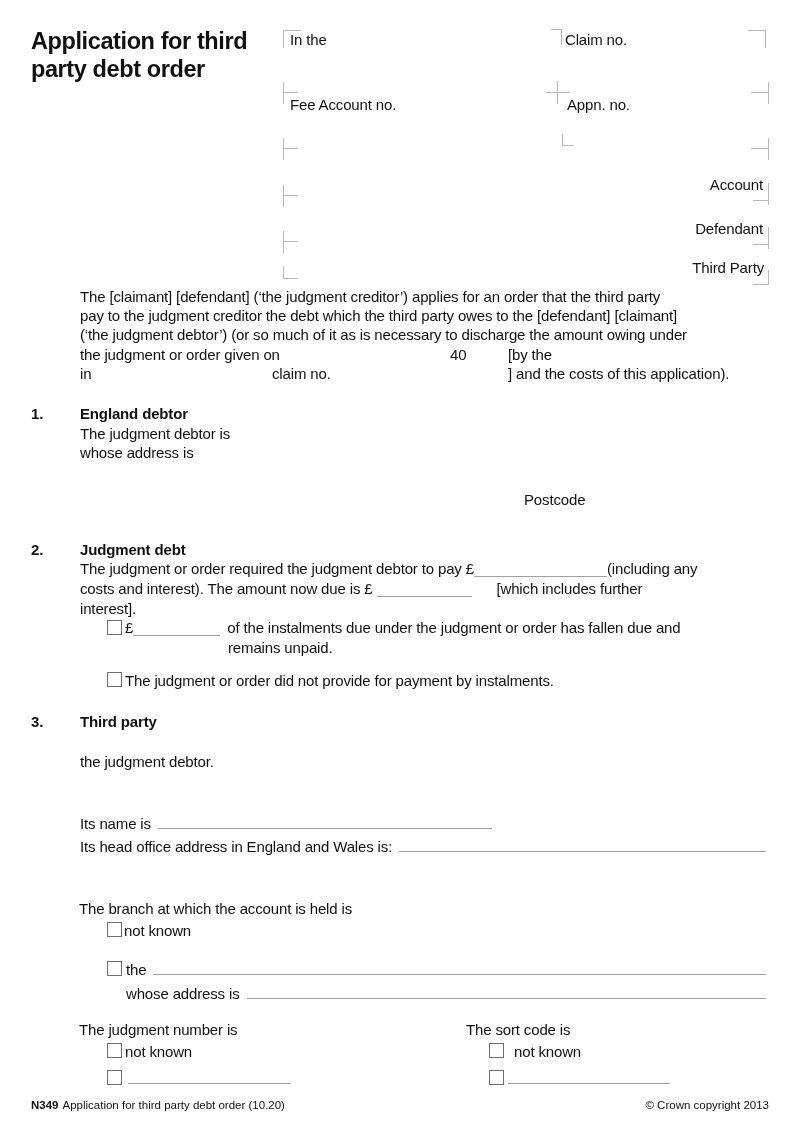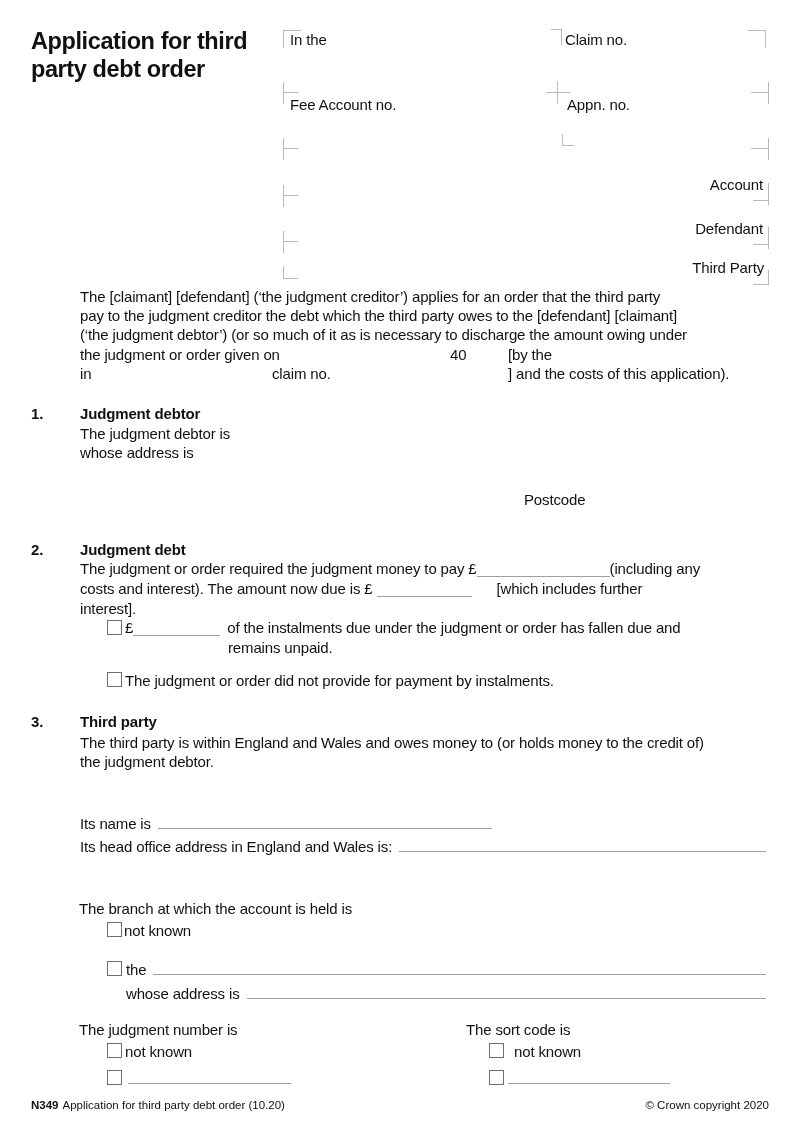--- a/index.html
+++ b/index.html
@@ -82,47 +82,46 @@
     <span style="position:absolute;left:370px">40</span>
     <span style="position:absolute;left:428px">[by the</span>
   </div>
   <div class="t" style="left:80px;top:366px;width:690px">
     <span style="position:absolute;left:0">in</span>
     <span style="position:absolute;left:192px">claim no.</span>
     <span style="position:absolute;left:428px">] and the costs of this application).</span>
   </div>
 
   <div class="t b" style="left:31px;top:406px">1.</div>
-  <div class="t b" style="left:80px;top:406px">Judgment debtor</div>
+  <div class="t b" style="left:80px;top:406px">England debtor</div>
   <div class="t" style="left:80px;top:426px">The judgment debtor is</div>
   <div class="t" style="left:80px;top:445px">whose address is</div>
   <div class="t" style="left:524px;top:492px">Postcode</div>
 
   <div class="t b" style="left:31px;top:542px">2.</div>
   <div class="t b" style="left:80px;top:542px">Judgment debt</div>
   <div class="t" style="left:80px;top:561px">
-    <span>The judgment or order required the judgment money to pay £</span><span class="fill" style="width:133px"></span><span style="">(including any</span>
+    <span>The judgment or order required the judgment debtor to pay £</span><span class="fill" style="width:133px"></span><span style="">(including any</span>
   </div>
   <div class="t" style="left:80px;top:581px">
     <span>costs and interest). The amount now due is £</span><span class="fill" style="width:95px;margin-left:5px"></span><span style="margin-left:24px">[which includes further</span>
   </div>
   <div class="t" style="left:80px;top:601px">interest].</div>
 
   <span class="cb" style="left:107px;top:620px"></span>
   <div class="t" style="left:125px;top:620px">
     <span>£</span><span class="fill" style="width:87px"></span><span style="margin-left:7px">of the instalments due under the judgment or order has fallen due and</span>
   </div>
   <div class="t" style="left:228px;top:640px">remains unpaid.</div>
 
   <span class="cb" style="left:107px;top:672px"></span>
   <div class="t" style="left:125px;top:673px">The judgment or order did not provide for payment by instalments.</div>
 
   <div class="t b" style="left:31px;top:714px">3.</div>
   <div class="t b" style="left:80px;top:714px">Third party</div>
-  <div class="t" style="left:80px;top:735px">The third party is within England and Wales and owes money to (or holds money to the credit of)</div>
   <div class="t" style="left:80px;top:754px">the judgment debtor.</div>
 
 
   <div class="t rowflex" style="left:80px;top:816px;width:412px">
     <span class="lbl">Its name is</span>
     <span class="fillflex"></span>
   </div>
   <div class="t rowflex" style="left:80px;top:839px;width:686px">
     <span class="lbl">Its head office address in England and Wales is:</span>
     <span class="fillflex"></span>
@@ -151,15 +150,15 @@
   <div class="t" style="left:514px;top:1044px">not known</div>
 
   <span class="cb" style="left:107px;top:1070px"></span>
   <div class="linefill" style="left:128px;top:1070px;width:163px"></div>
   <span class="cb" style="left:489px;top:1070px"></span>
   <div class="linefill" style="left:508px;top:1070px;width:162px"></div>
 
   <div class="t small" style="left:31px;top:1099px">
     <span class="b">N349</span><span style="margin-left:4px">Application for third party debt order (10.20)</span>
   </div>
-  <div class="t small" style="right:31px;top:1099px">© Crown copyright 2020</div>
+  <div class="t small" style="right:31px;top:1099px">© Crown copyright 2013</div>
 
 </div>
 
 </body></html>

